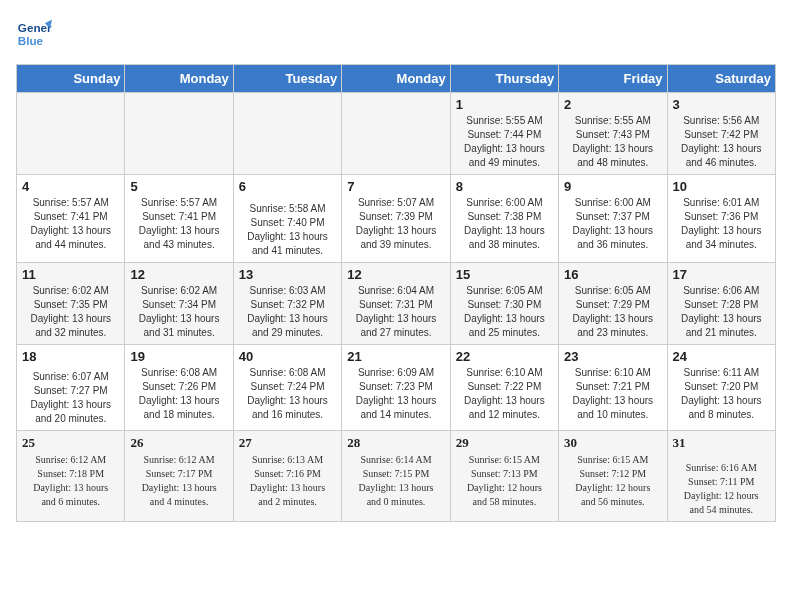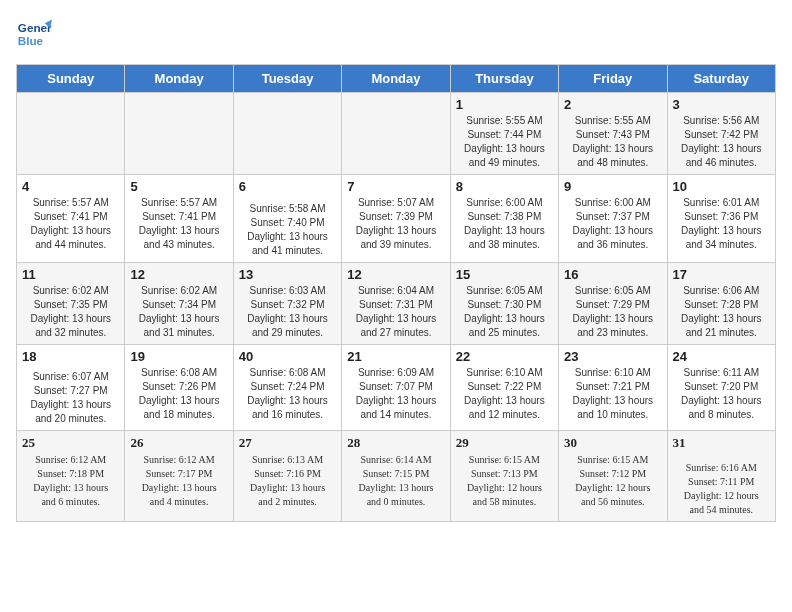--- a/index.html
+++ b/index.html
@@ -41,21 +41,21 @@
       width: 100%;
       border-collapse: collapse;
       border: 1px solid #ccc;
     }
     .calendar th {
       background: #3a7ac8;
       color: #fff;
       font-size: 13px;
       font-weight: bold;
       padding: 6px 4px;
-      text-align: center;
+      text-align: right;
       border: 1px solid #ccc;
     }
     .calendar td {
       vertical-align: top;
       border: 1px solid #ccc;
       padding: 4px 5px;
       width: 107px;
       min-height: 80px;
       font-size: 11px;
       color: #333;
@@ -259,21 +259,21 @@
         <td>
           <div class="day-num">40</div>
           <div class="day-info" style="white-space: pre-line;">Sunrise: 6:08 AM
 Sunset: 7:24 PM
 Daylight: 13 hours
 and 16 minutes.</div>
         </td>
         <td>
           <div class="day-num">21</div>
           <div class="day-info" style="white-space: pre-line;">Sunrise: 6:09 AM
-Sunset: 7:07 PM
+Sunset: 7:23 PM
 Daylight: 13 hours
 and 14 minutes.</div>
         </td>
         <td>
           <div class="day-num">22</div>
           <div class="day-info" style="white-space: pre-line;">Sunrise: 6:10 AM
 Sunset: 7:22 PM
 Daylight: 13 hours
 and 12 minutes.</div>
         </td>

